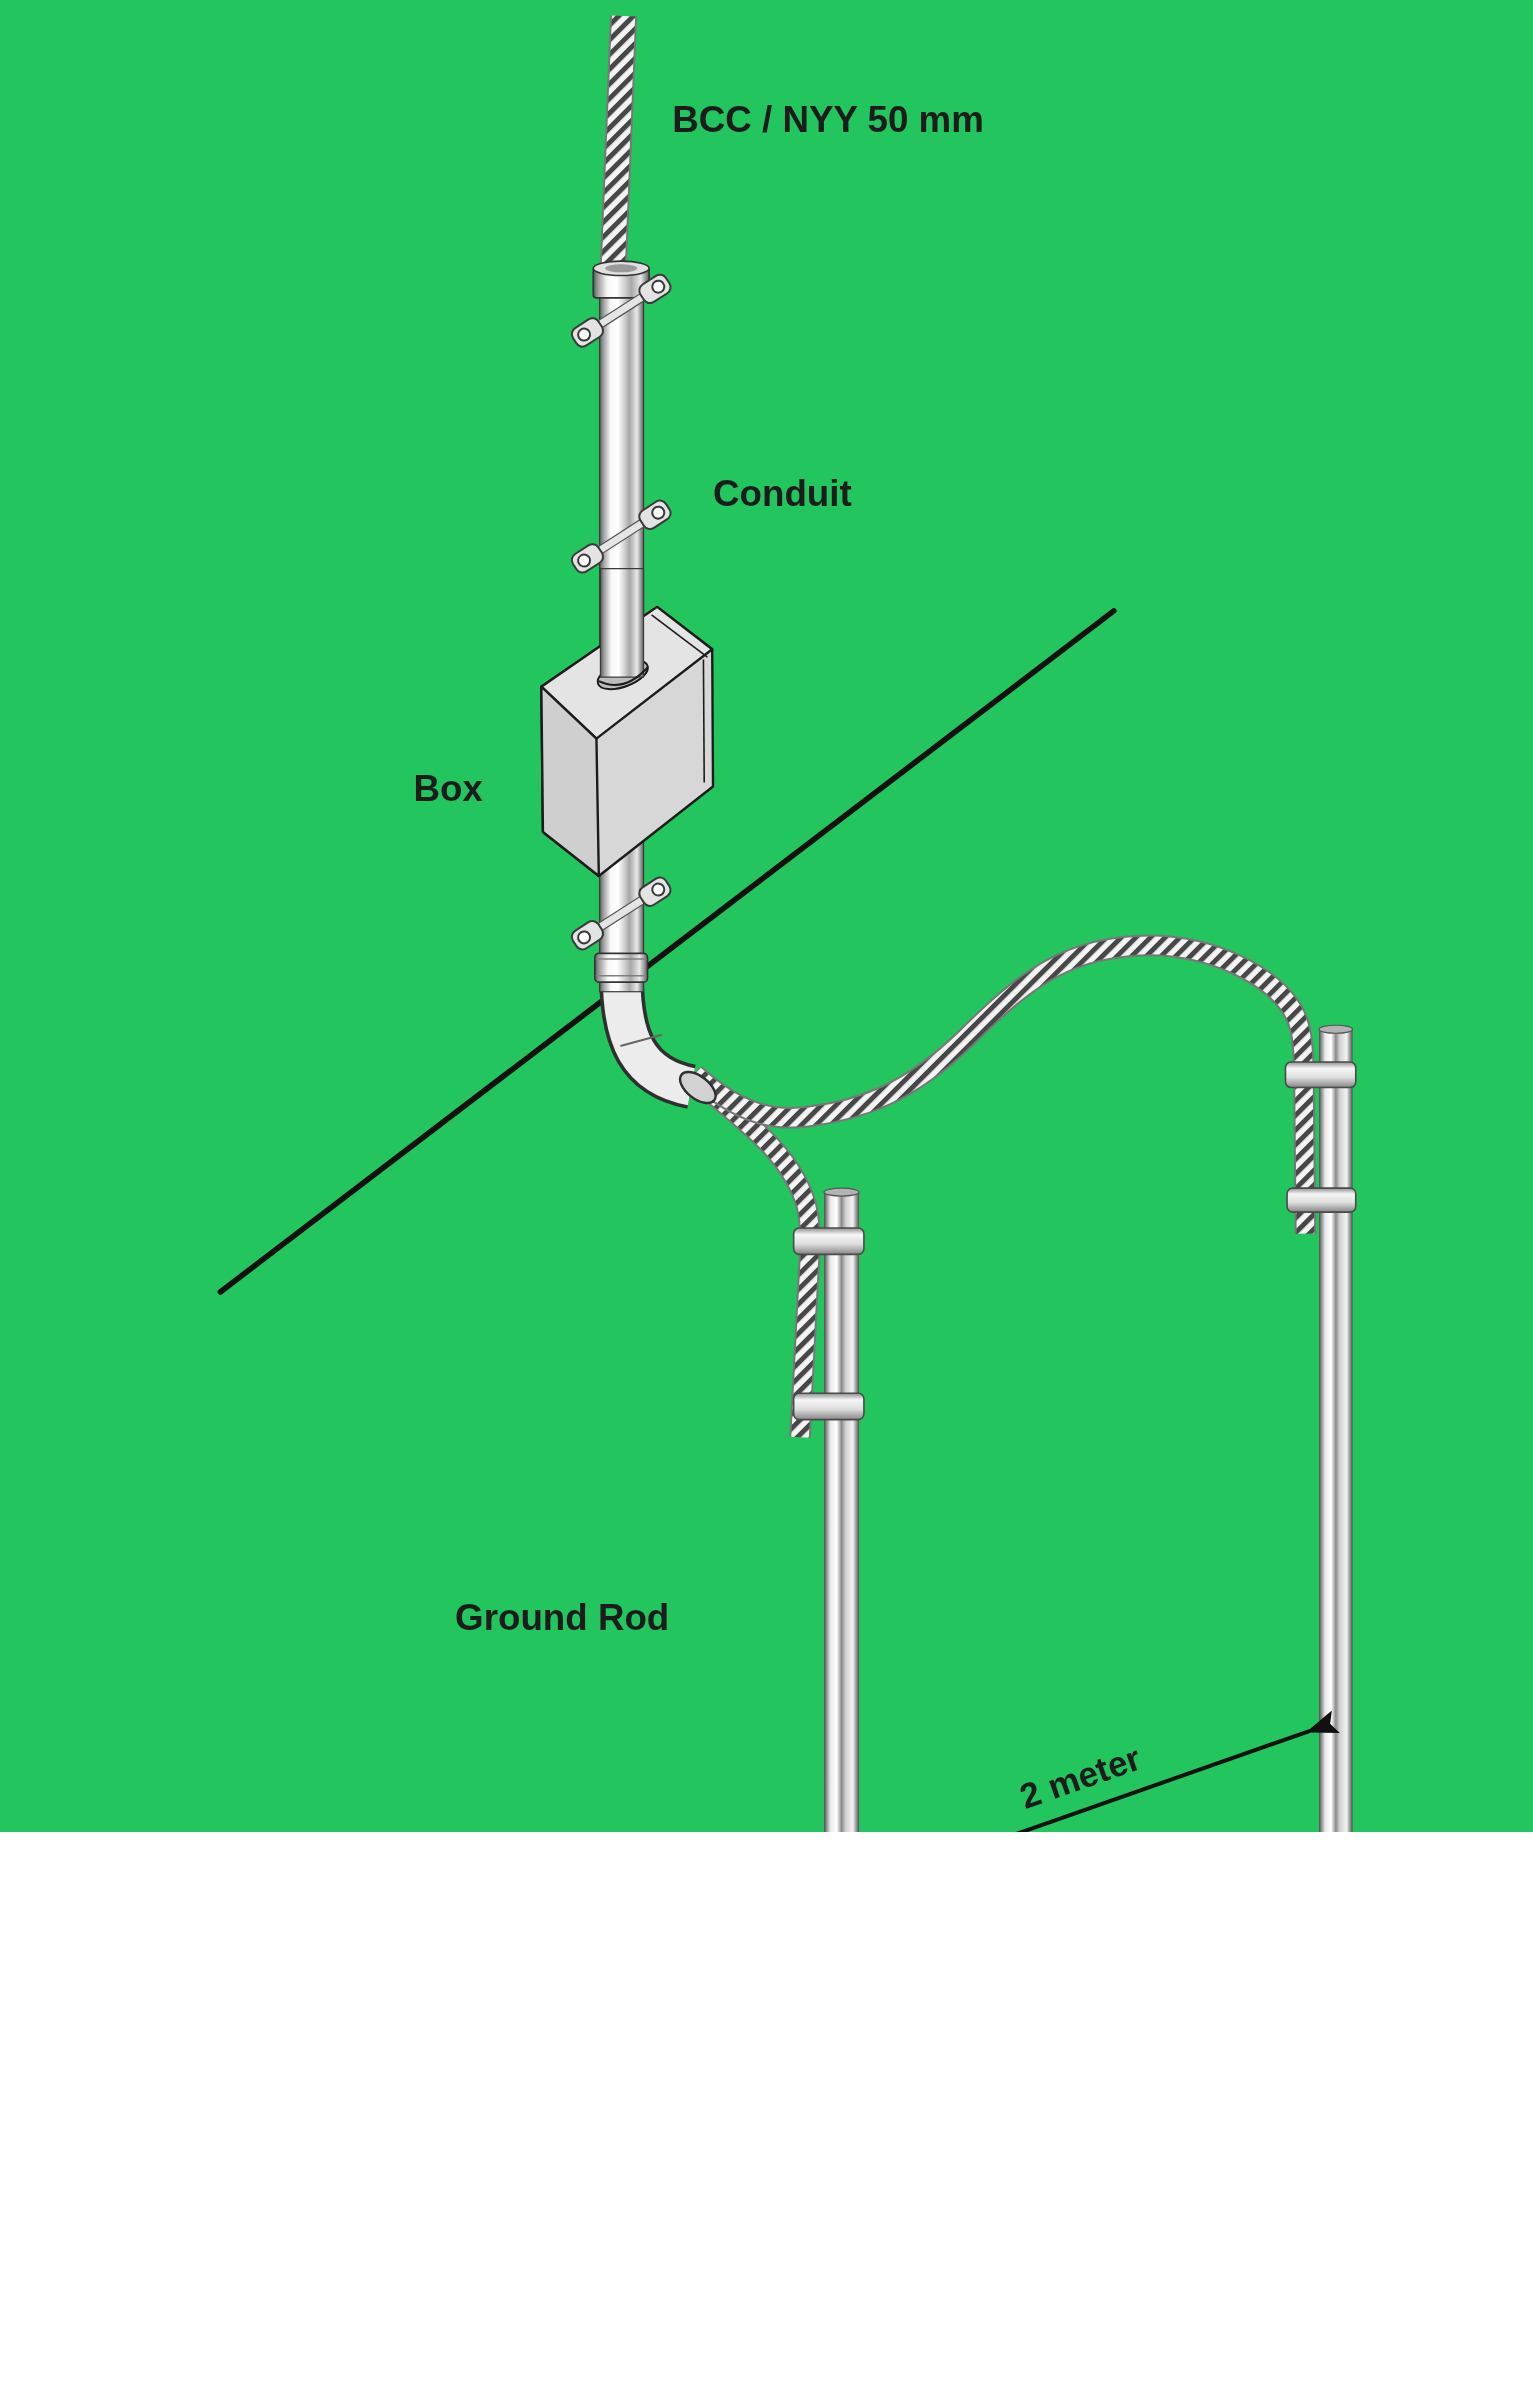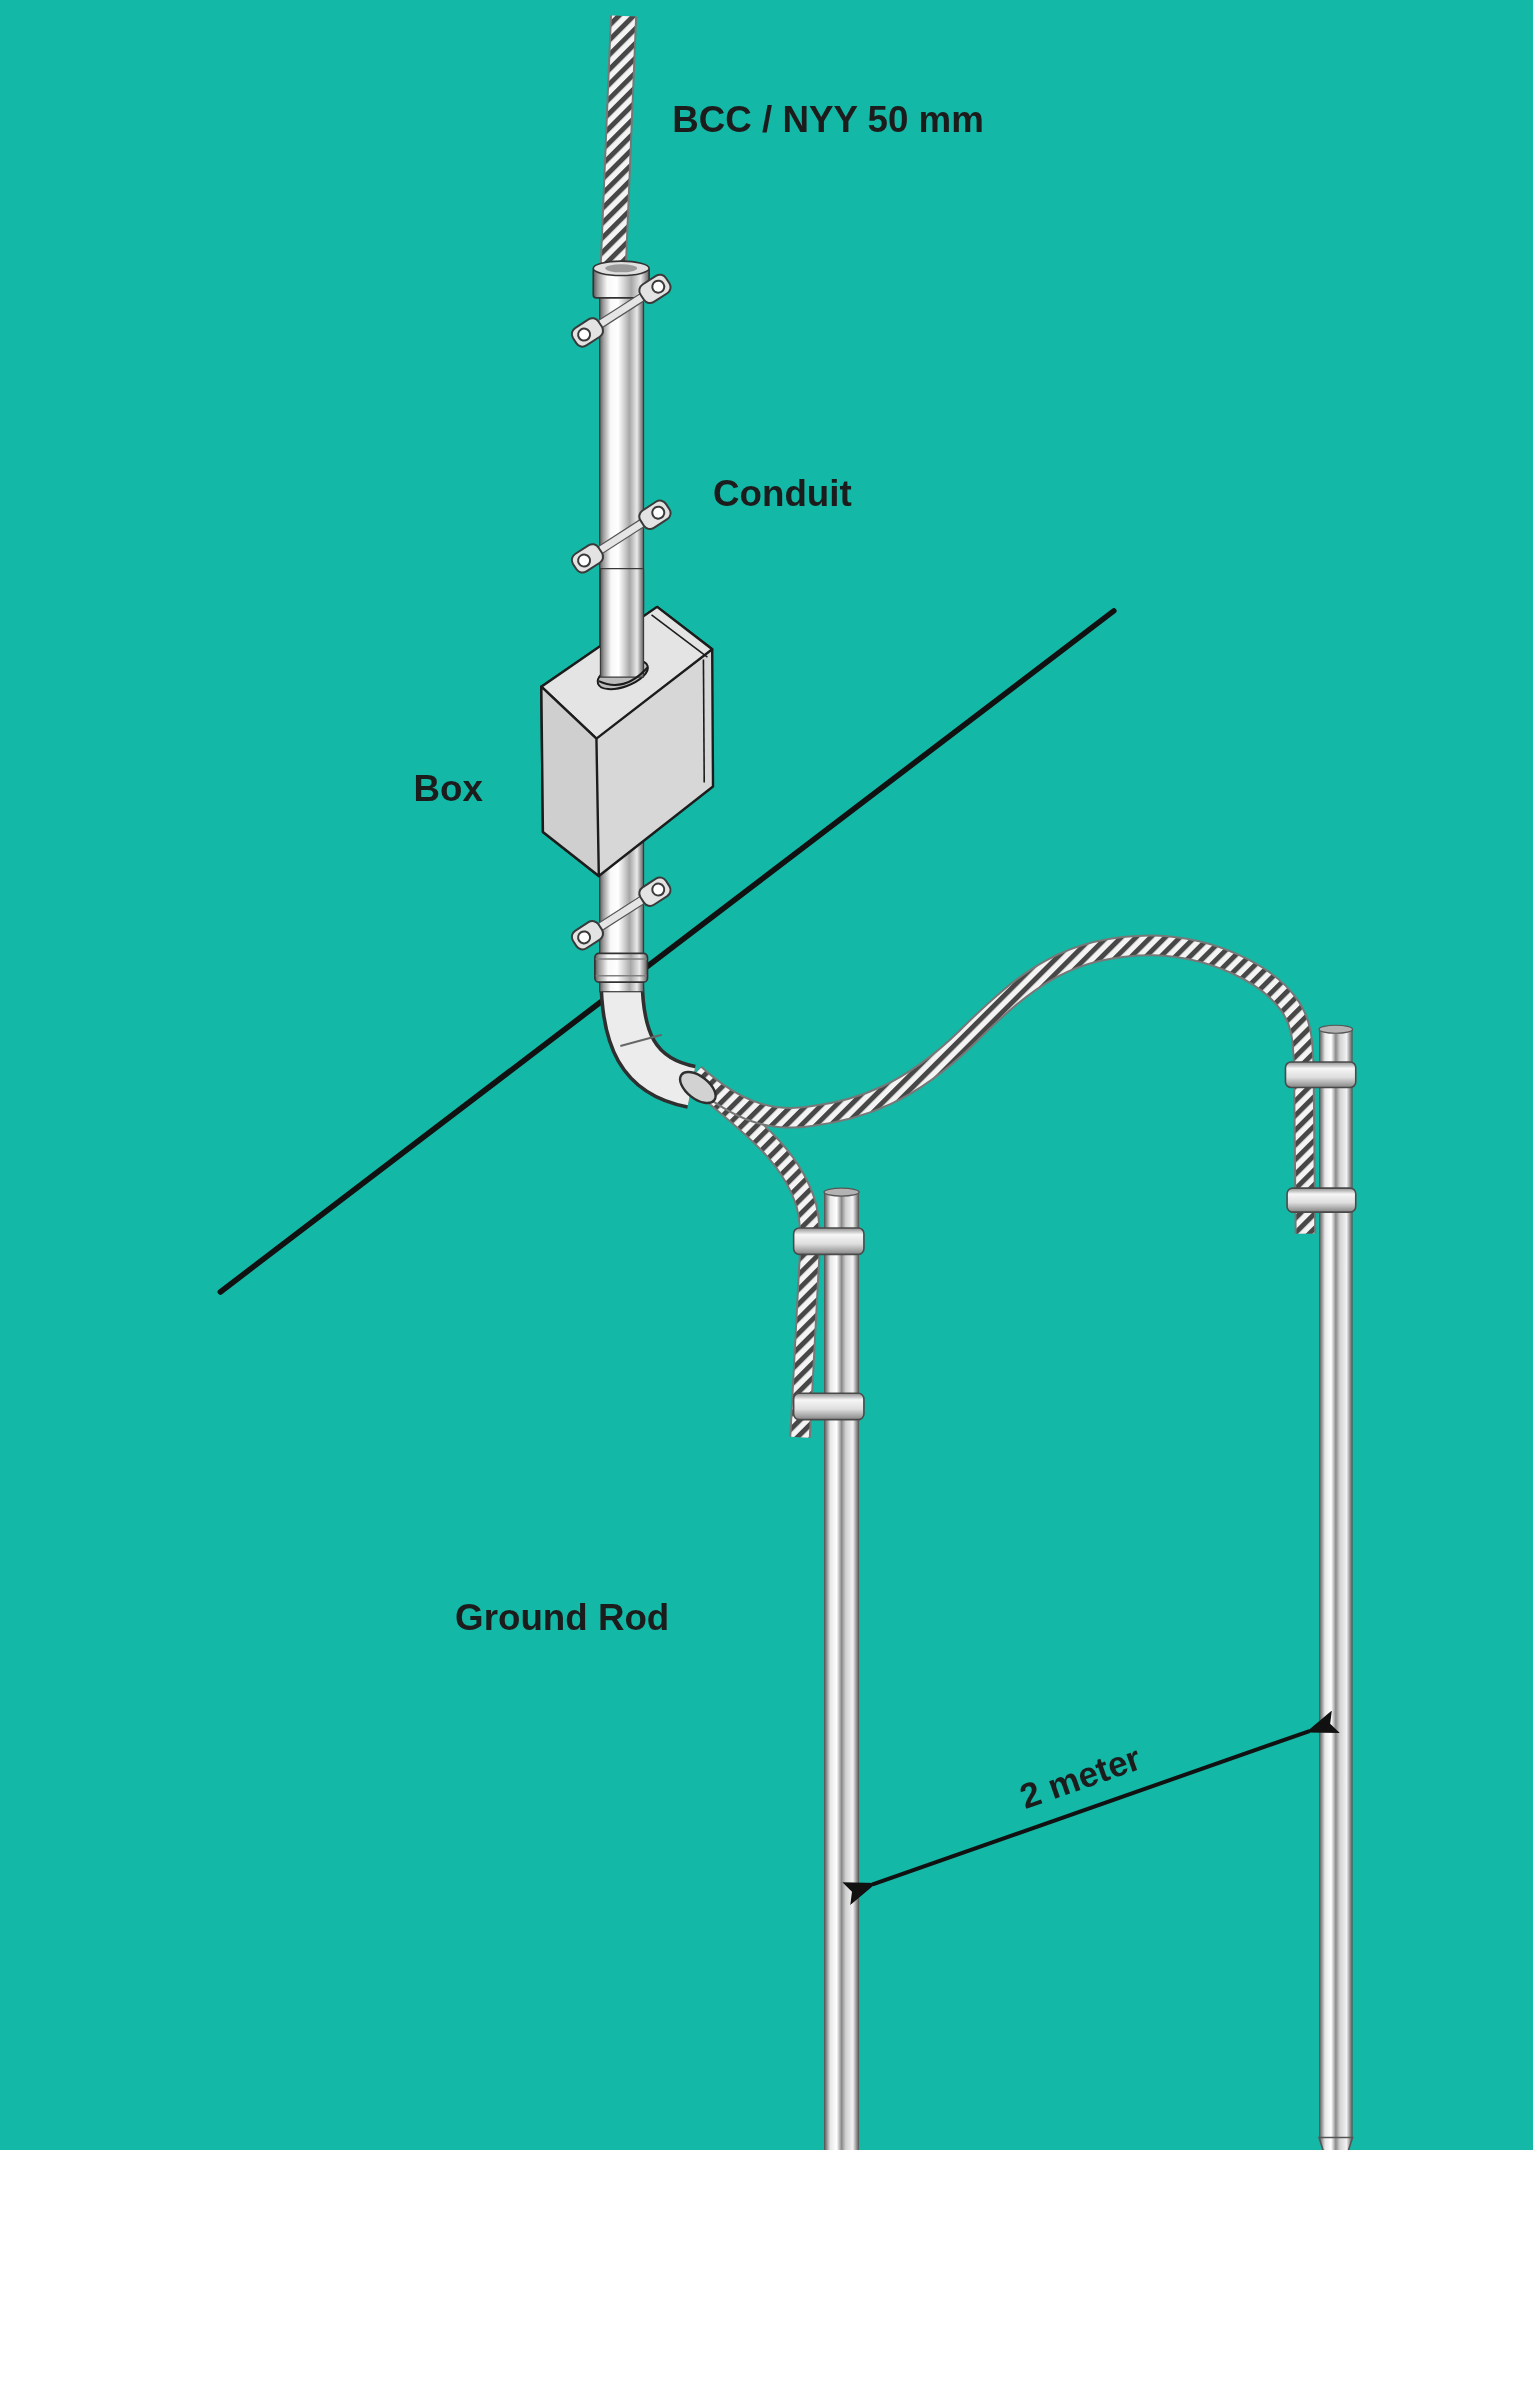--- a/index.html
+++ b/index.html
@@ -4,22 +4,22 @@
 <style>
   html, body {
     margin: 0;
     padding: 0;
     background: #ffffff;
     font-family: "Liberation Sans", sans-serif;
   }
   .stage {
     position: relative;
     width: 1533px;
-    height: 2150px;
-    background: #14b8a6;
+    height: 1832px;
+    background: #22c55e;
     overflow: hidden;
   }
   svg { display: block; }
   text.diag-label {
     font-family: "Liberation Sans", "DejaVu Sans", sans-serif;
     font-weight: bold;
     font-size: 46px;
     fill: #1c1c1c;
   }
   text.diag-label.small { font-size: 44px; }

